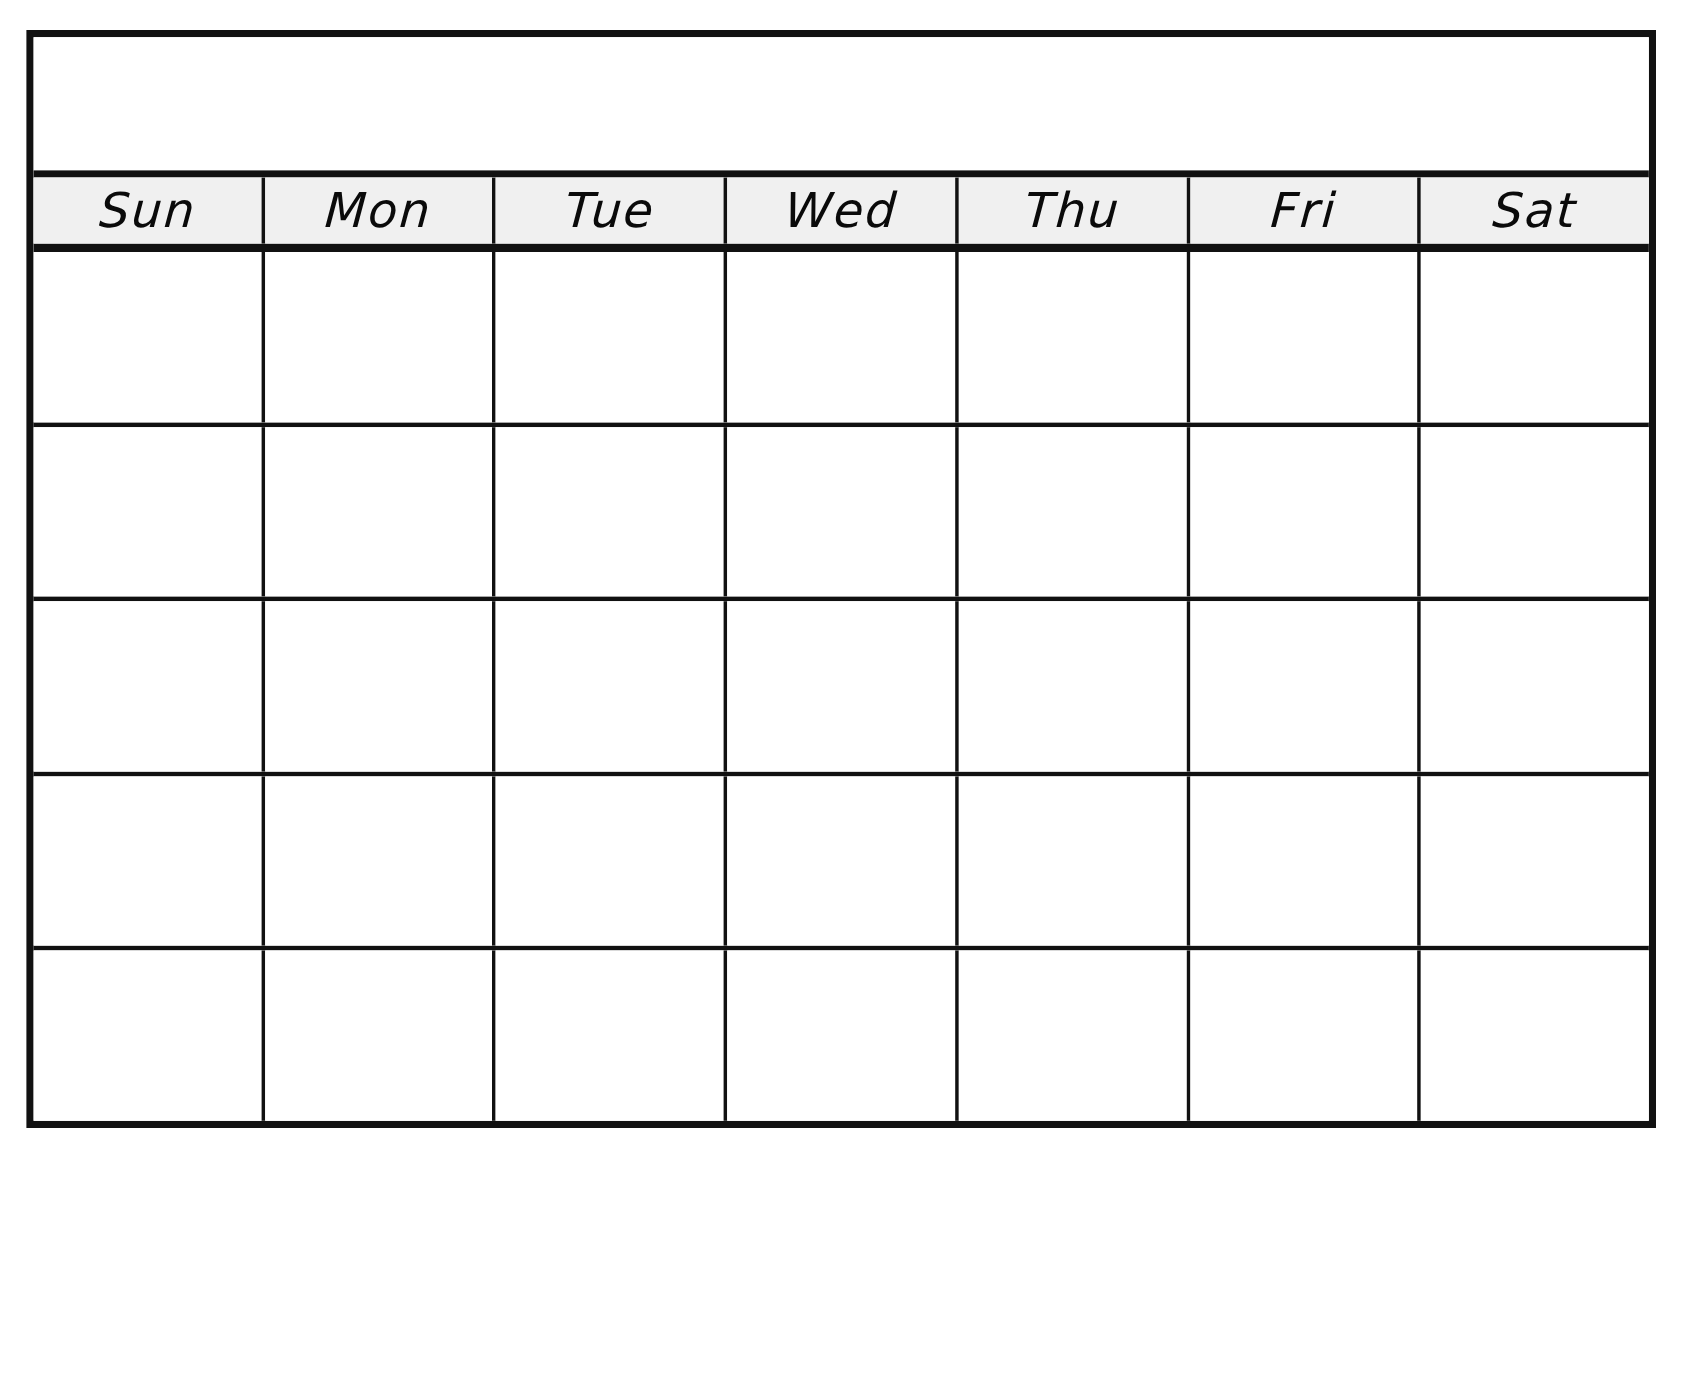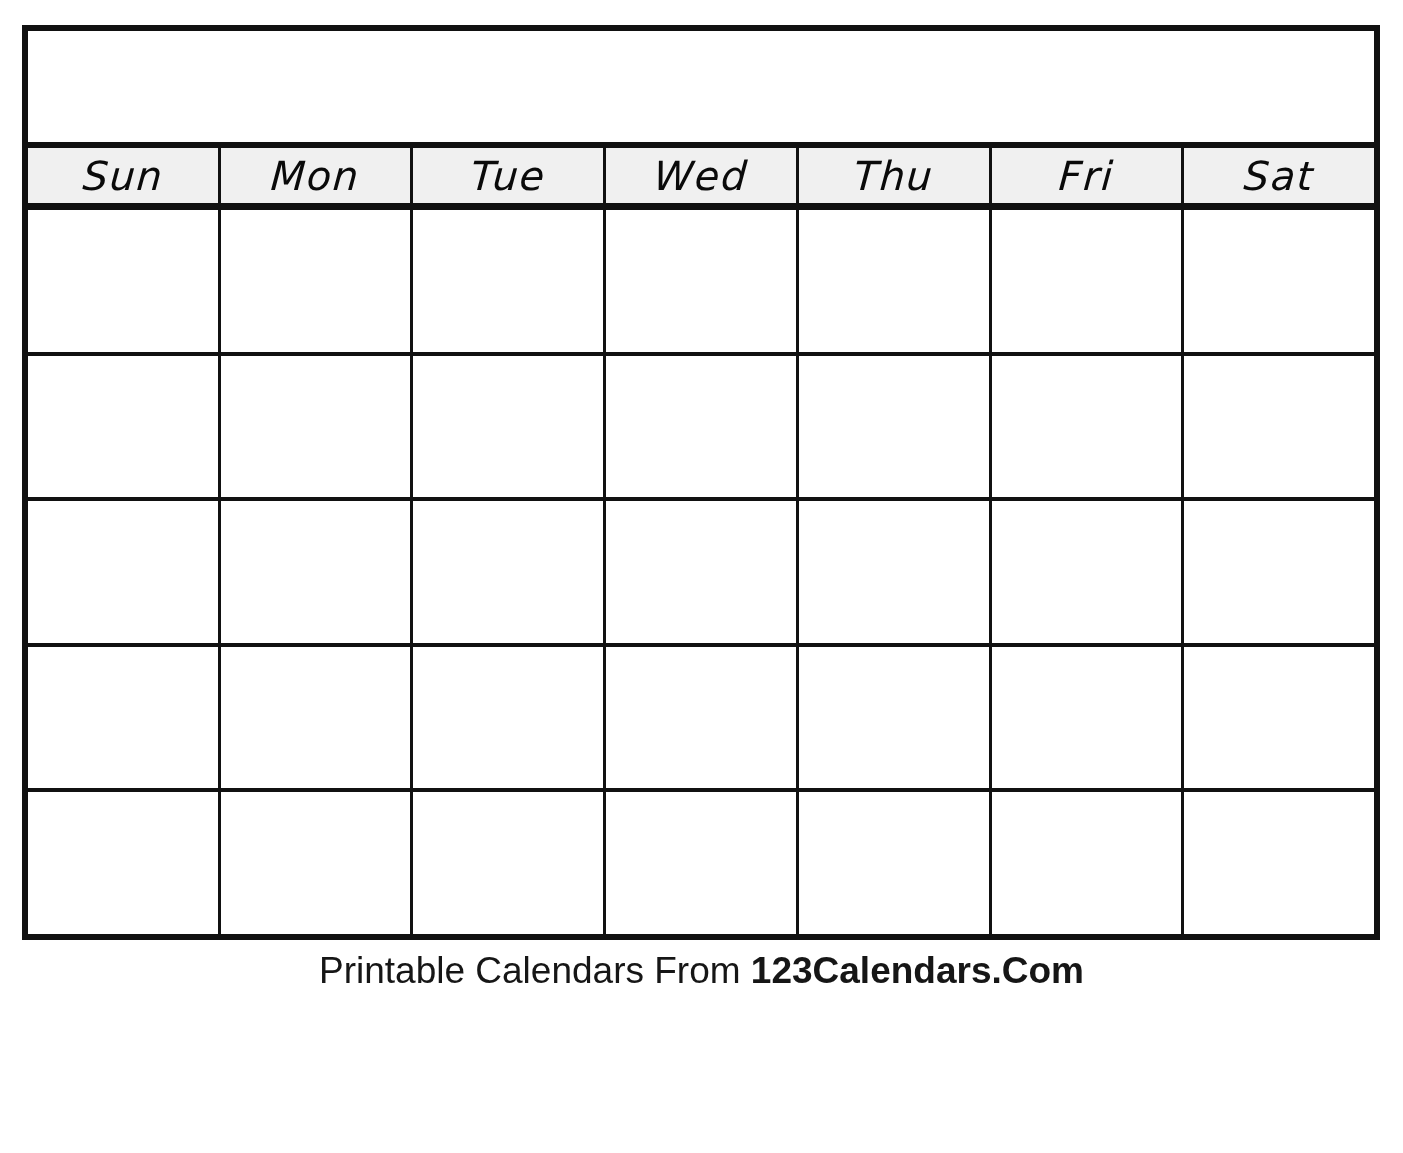--- a/index.html
+++ b/index.html
@@ -315,17 +315,14 @@
             </div>
           <div class="day-cell">
               <span class="day-number"></span>
             </div>
         </div>
 
       </div>
     </div>
   </div>
 
-  <div class="footer-credit">
-    <span class="credit-prefix">Printable Calendars From </span><span class="credit-brand">123Calendars.Com</span>
-  </div>
 
 </div>
 
 </body></html>

